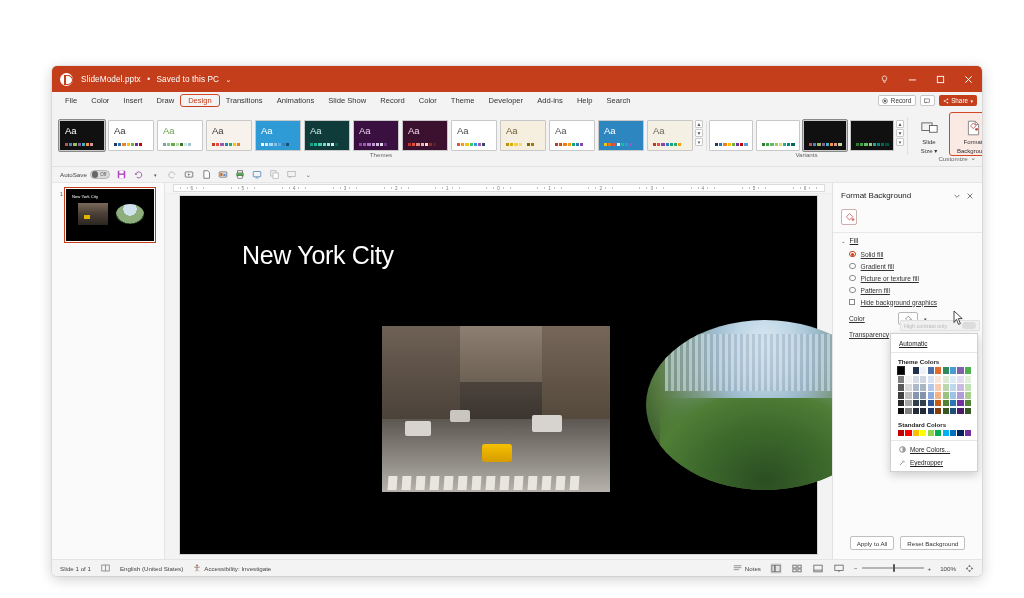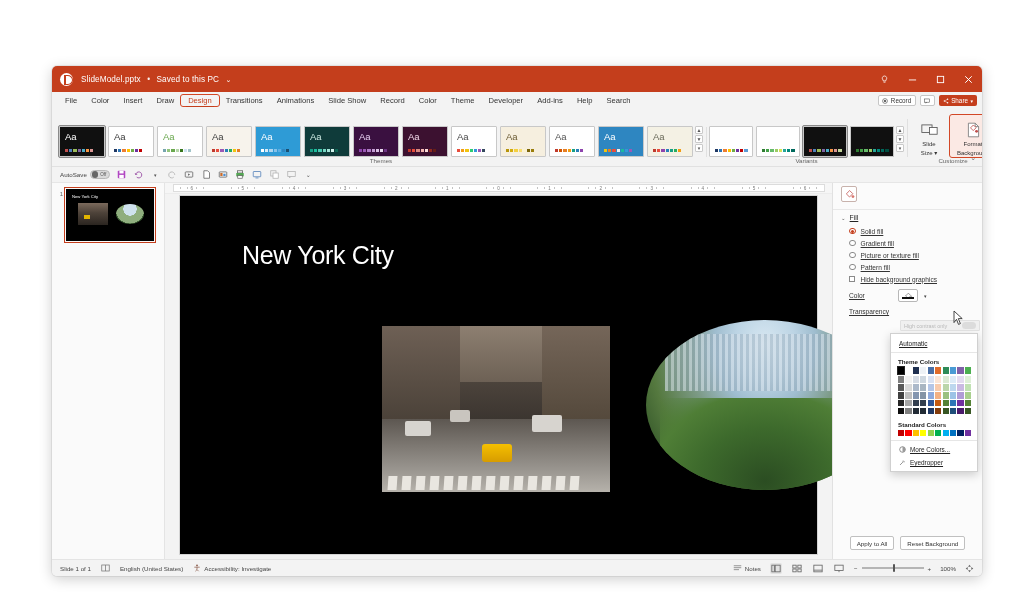--- a/index.html
+++ b/index.html
@@ -76,21 +76,21 @@
     font-size:6.3px; color:#333; display:flex; align-items:center; gap:2.5px; padding:0 3.5px;
   }
   .share-btn{
     height:11px;background:#c43e1c;color:#fff;border-radius:2px;font-size:6.3px;
     display:flex;align-items:center;gap:2.5px;padding:0 4px;
   }
 
   
   .ribbon{
     height:58px; background:#f3f3f3; border-bottom:1px solid #e1e1e1;
-    display:flex; align-items:flex-end; padding:2px 0 0 4px; position:relative;
+    display:flex; align-items:center; padding:2px 0 0 4px; position:relative;
   }
   .rgroup{ display:flex; flex-direction:column; align-items:center; position:relative; padding:0 3px;}
   .rgroup + .rgroup:before{
     content:""; position:absolute; left:0; top:4px; bottom:9px; width:1px; background:#e0e0e0;
   }
   .rgroup-label{ font-size:6.2px; color:#666; margin-top:auto; padding-bottom:2px; }
 
   .themes-row{ display:flex; gap:3px; padding-top:3px; }
   .theme{
     width:46px;height:31px;border:1px solid #c8c8c8;border-radius:1px;overflow:hidden;
@@ -791,20 +791,35 @@
             </div>
             <div class="photo2">
               <div class="city"></div>
               <div class="park"></div>
             </div>
           </div>
         </div>
       </div>
 
       <div class="pane">
+        <div class="pane-head">
+          <div class="pane-title">Format Background</div>
+          <div class="sp"></div>
+          <div class="pane-ico-btn">
+            <svg width="8" height="8" viewBox="0 0 10 10">
+                <path d="M2 3.6L5 6.6l3-3" fill="none" stroke="#555" stroke-width="1"></path>
+              </svg>
+          </div>
+          <div class="pane-ico-btn">
+            <svg width="8" height="8" viewBox="0 0 10 10">
+                <line x1="2" y1="2" x2="8" y2="8" stroke="#555" stroke-width="1"></line>
+                <line x1="8" y1="2" x2="2" y2="8" stroke="#555" stroke-width="1"></line>
+              </svg>
+          </div>
+        </div>
 
         <div class="pane-tabs">
           <div class="pane-tab">
             <svg width="11" height="11" viewBox="0 0 14 14">
               <path d="M3 6.2L7.2 2l4 4-4.2 4.2z" fill="#fff" stroke="#c0504d" stroke-width="1"></path>
               <circle cx="11.4" cy="9.6" r="1.8" fill="#d9776f"></circle>
             </svg>
           </div>
         </div>
 

